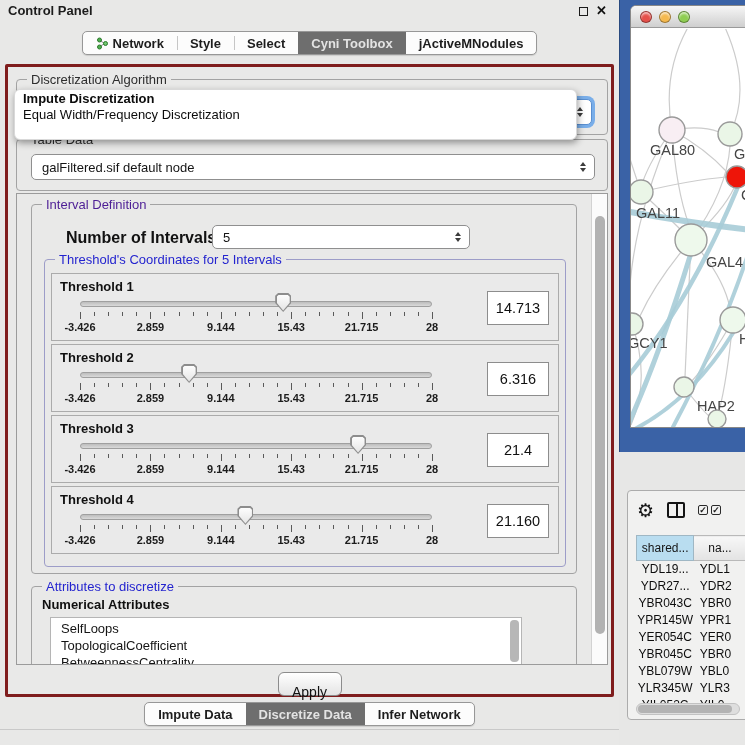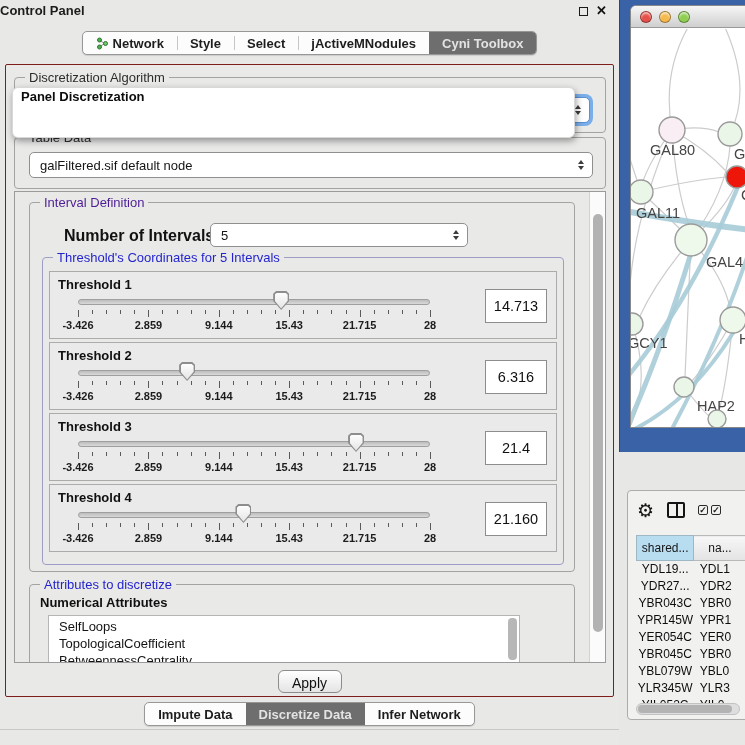--- a/index.html
+++ b/index.html
@@ -4,39 +4,39 @@
 <style>
   html,body{margin:0;padding:0}
   body{width:745px;height:745px;position:relative;overflow:hidden;
        font-family:"Liberation Sans",sans-serif;background:#e8e8e7;
        -webkit-font-smoothing:antialiased}
   *{box-sizing:border-box}
 
   
   #left{position:absolute;left:0;top:0;width:619px;height:745px;background:#e8e8e7}
   .titlebar{position:absolute;left:0;top:0;width:100%;height:22px;font-size:13px;
-            line-height:22px;color:#1c1c1c;font-weight:600}
+            line-height:22px;padding-left:8px;color:#1c1c1c;font-weight:600}
   .win-icons{position:absolute;right:12px;top:0;height:22px;display:flex;align-items:center;gap:8px}
   .float-ic{width:9px;height:9px;border:1.6px solid #1a1a1a;display:inline-block}
   .close-ic{font-size:13px;font-weight:bold;color:#111;line-height:22px}
 
   .tabbar{position:absolute;left:0;width:619px;display:flex;justify-content:center}
   .tabbar.top{top:31px}
   .tabbar.bottom{top:702px}
   .tabs{display:flex;border:1px solid #979797;border-radius:5px;background:#fcfcfc;
         overflow:hidden;height:24px;box-shadow:0 1px 1px rgba(0,0,0,.12)}
   .tab{padding:0 13px;line-height:23px;font-size:13px;font-weight:700;color:#1d1d1d;
        display:flex;align-items:center;gap:5px;position:relative}
   .tab:not(:first-child):before{content:"";position:absolute;left:0;top:4px;bottom:4px;
        width:1px;background:#c6c6c6}
   .tab.active{background:#6e6e6e;color:#e3e3e3}
   .tab.active:before,.tab.active + .tab:before{display:none}
 
   .mainpanel{position:absolute;left:5px;top:64px;width:609px;height:633px;
-             border:1px solid #7f1d1d;border-radius:2px;background:#e9e9e8}
+             border:3px solid #7f1d1d;border-radius:2px;background:#e9e9e8}
 
   .group{position:absolute;border:1px solid #a3a3a3;border-radius:4px}
   .glabel{position:absolute;top:-8px;left:10px;background:#e9e9e8;padding:0 4px;
           font-size:13px;color:#2d2d2d;white-space:nowrap}
   .glabel.green{color:#4c1d95}
   .glabel.blue{color:#2424cf}
 
   .alg-group{left:8px;top:12px;width:592px;height:56px}
   .combo{position:absolute;background:#fff;border:1px solid #8f8f8f;border-radius:5px;
          font-size:13px;color:#141414}
@@ -94,21 +94,21 @@
   .attr-group{left:14px;top:392px;width:546px;height:96px}
   .attr-subtitle{position:absolute;left:10px;top:10px;font-size:13px;font-weight:700;color:#101010}
   .listbox{position:absolute;left:18px;top:30px;width:472px;height:48px;background:#fff;
            border:1px solid #b5b5b5;overflow:hidden}
   .listbox ul{margin:2px 0 0 0;padding:0 0 0 10px;list-style:none;font-size:13px;
            line-height:17px;color:#141414}
   .lthumb{position:absolute;right:2px;top:2px;width:9px;height:42px;background:#b7b7b7;border-radius:4px}
 
   .apply{position:absolute;left:50%;transform:translateX(-50%);top:605px;width:64px;height:23px;
          border:1px solid #8c8c8c;border-radius:6px;background:linear-gradient(#ffffff,#e4e4e4);
-         font-size:14px;color:#111;font-family:"Liberation Sans",sans-serif;padding:4px}
+         font-size:14px;color:#111;font-family:"Liberation Sans",sans-serif;padding:11px}
   .bottomline{position:absolute;left:0;top:729px;width:619px;height:1px;background:#c9c9c9}
 
   
   #right{position:absolute;left:619px;top:0;width:126px;height:745px;background:#e7e7e6}
   .netframe{position:absolute;left:0;top:0;width:126px;height:452px;background:#3a62a6;
             border-left:1px solid #28497f}
   .macwin{position:absolute;left:10px;top:5px;width:130px;height:423px;background:#fff;
           border:1px solid #888;border-radius:6px 0 0 0;overflow:hidden}
   .mactitle{position:absolute;left:0;top:0;right:0;height:22px;
             background:linear-gradient(#f6f6f6,#cfcfcf);border-bottom:1px solid #9a9a9a;
@@ -166,45 +166,46 @@
             <circle cx="9.5" cy="6.5" r="2" fill="#6fc76f" stroke="#2c7a2c"></circle>
           </svg>
           <span>Network</span>
         </div>
         <div class="tab">
           <span>Style</span>
         </div>
         <div class="tab">
           <span>Select</span>
         </div>
+        <div class="tab active">
+          <span>Cyni Toolbox</span>
+        </div>
         <div class="tab">
           <span>jActiveMNodules</span>
-        </div>
-        <div class="tab active">
-          <span>Cyni Toolbox</span>
         </div>
       </div>
     </div>
 
   <div class="mainpanel">
 
     <div class="group alg-group">
       <span class="glabel">Discretization Algorithm</span>
     </div>
 
     <div class="combo alg-combo">
       <span class="spin">
           <i class="up"></i>
           <i class="dn"></i>
         </span>
     </div>
 
     <div class="popup">
       <div id="popupItems">
-          <div class="pitem bold">Panel Discretization</div>
+          <div class="pitem bold">Impute Discretization</div>
+          <div class="pitem">Equal Width/Frequency Discretization</div>
         </div>
     </div>
 
     <div class="group td-group">
       <span class="glabel">Table Data</span>
       <div class="combo td-combo">
         <span class="ctext">galFiltered.sif default node</span>
         <span class="spin">
             <i class="up"></i>
             <i class="dn"></i>

